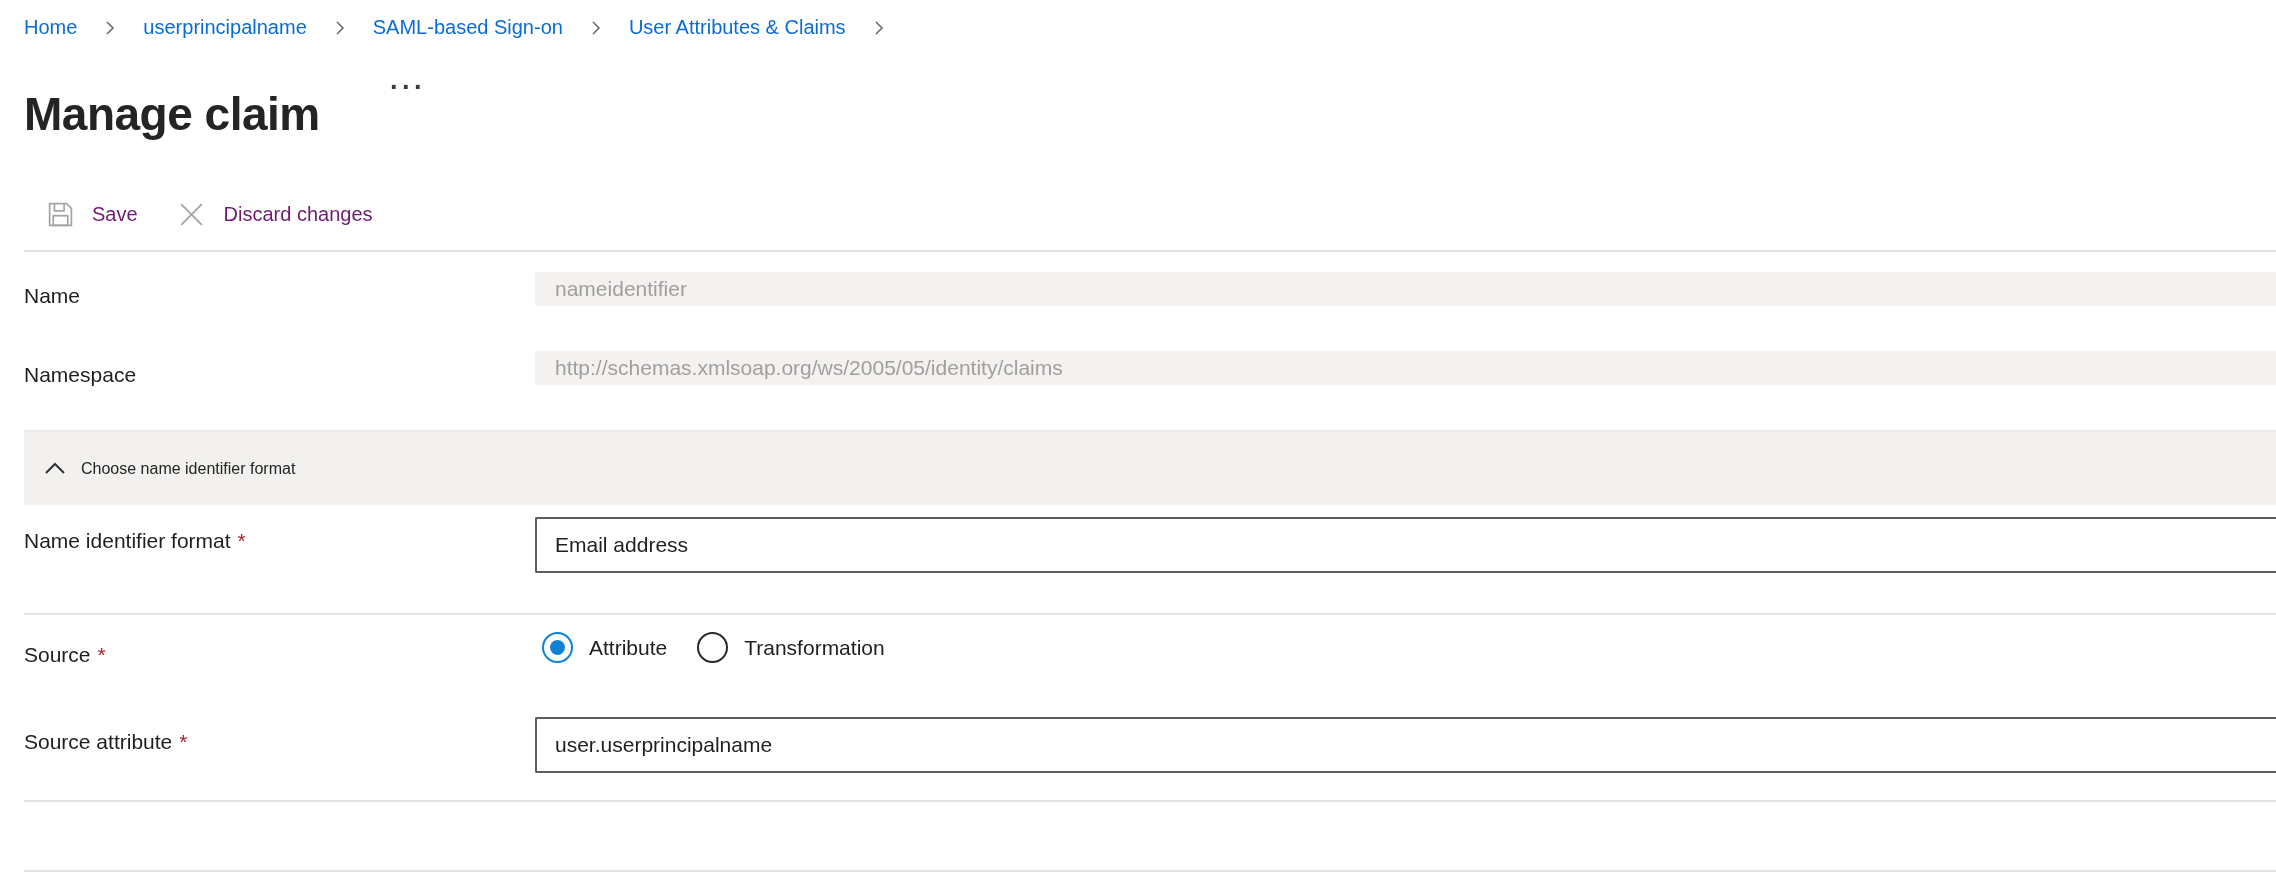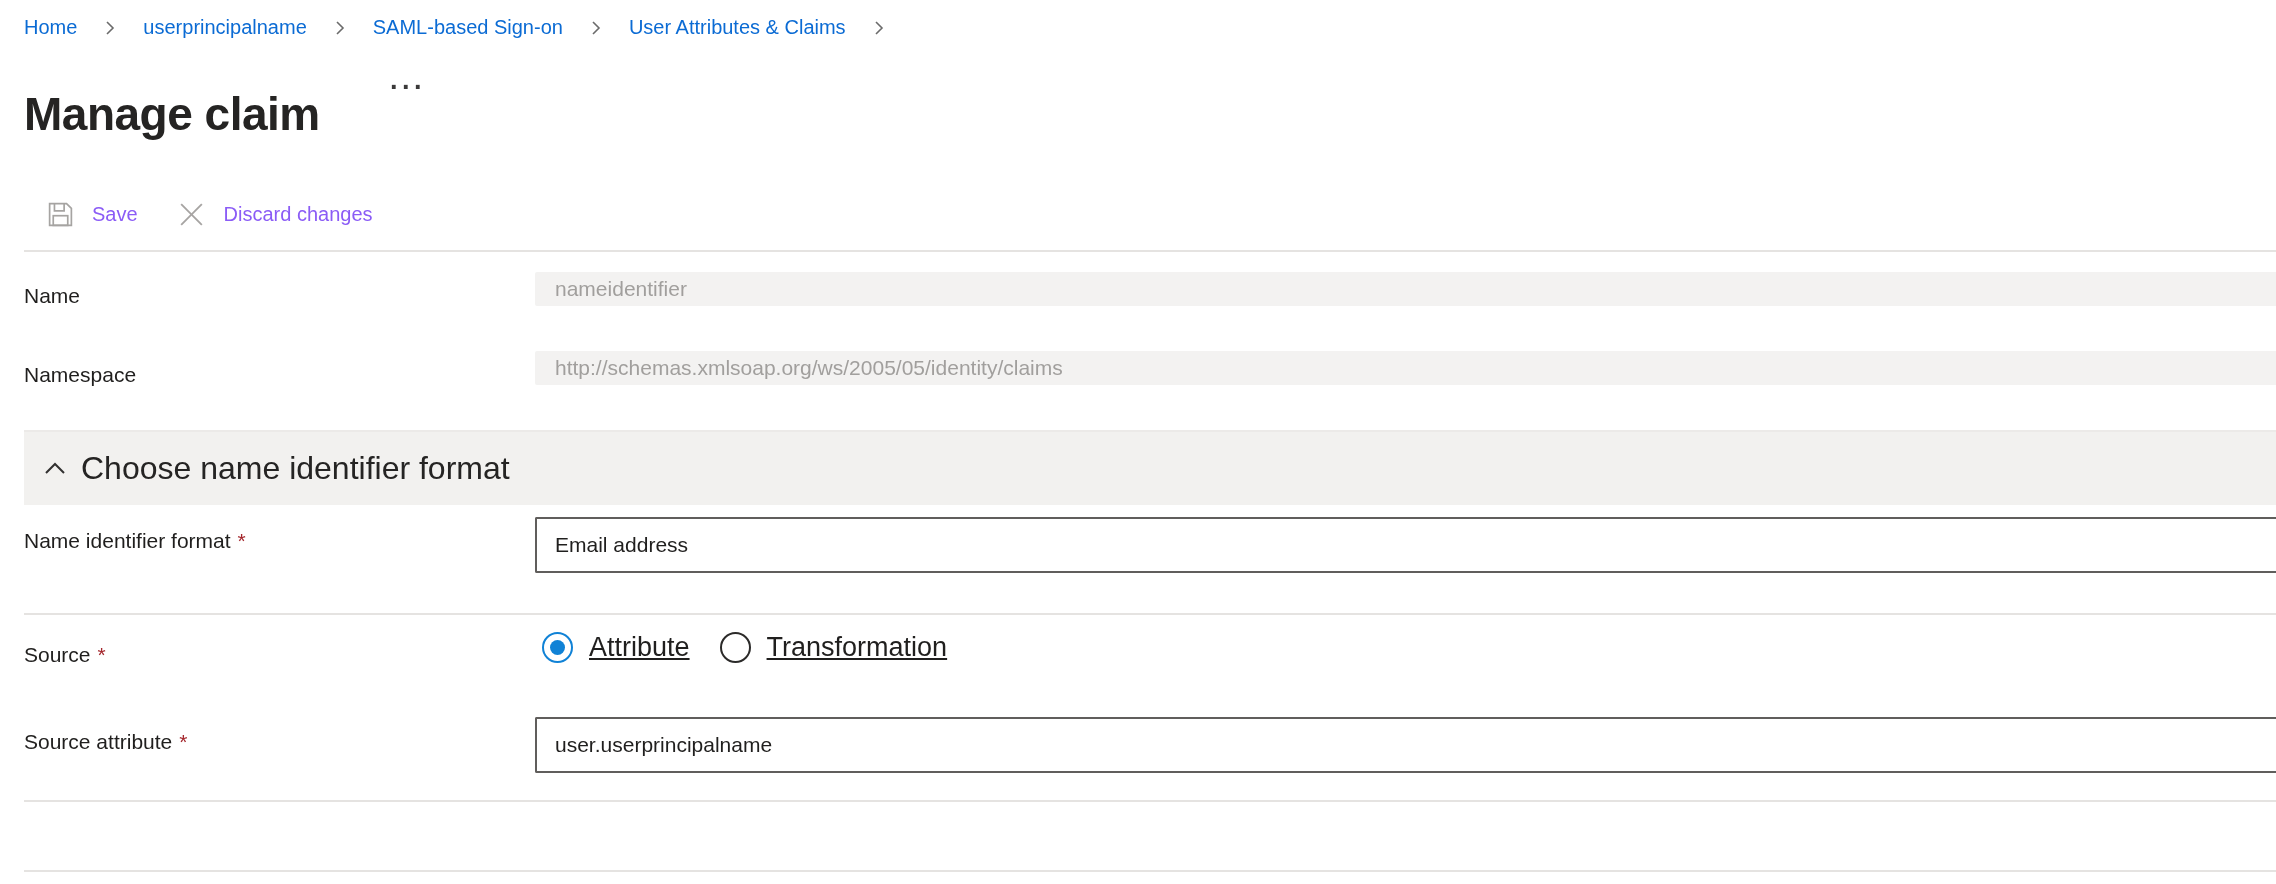--- a/index.html
+++ b/index.html
@@ -12,21 +12,21 @@
   .crumb { color:#0b6bd4; cursor:pointer; text-decoration:none; }
   .crumb-sep { display:flex; align-items:center; }
   .crumb-sep svg { display:block; }
 
   
   .page-title { position:absolute; top:56px; left:24px; font-size:46px; font-weight:700; letter-spacing:-0.5px; color:#252423; line-height:1.2; }
   .more-btn { position:absolute; top:74px; left:390px; font-size:27px; font-weight:700; color:#3b3a39; letter-spacing:3px; cursor:pointer; line-height:1; }
 
   
   .toolbar { position:absolute; top:192px; left:46px; height:44px; display:flex; align-items:center; gap:38px; }
-  .toolbar-btn { display:flex; align-items:center; gap:17px; color:#8b5cf6; font-size:20px; cursor:default; }
+  .toolbar-btn { display:flex; align-items:center; gap:17px; color:#701a75; font-size:20px; cursor:default; }
   .toolbar-btn svg { display:block; }
 
   
   .hr { position:absolute; left:24px; right:0; border-top:2px solid #e5e3e1; height:0; }
   .hr-1 { top:250px; }
   .hr-2 { top:613px; }
   .hr-3 { top:800px; }
   .hr-4 { top:870px; }
 
   
@@ -34,34 +34,34 @@
   .req { color:#a4262c; margin-left:7px; }
 
   
   .field-disabled { position:absolute; left:535px; right:0; height:34px; background:#f3f2f1; border-radius:2px 0 0 2px; display:flex; align-items:center; padding-left:20px; color:#a19f9d; font-size:21px; white-space:nowrap; overflow:hidden; }
 
   
   .section-bar { position:absolute; left:24px; right:0; background:#f2f1ef; display:flex; align-items:center; cursor:pointer; }
   .section-bar.expanded { top:430px; height:75px; border-top:2px solid #eceae8; }
   .section-row { position:absolute; left:24px; right:0; top:800px; height:70px; background:#fff; display:flex; align-items:center; cursor:pointer; }
   .chev { margin-left:19px; display:flex; align-items:center; }
-  .section-title { margin-left:14px; font-size:32px; color:#252423; }
+  .section-title { margin-left:14px; font-size:16px; color:#252423; }
 
   
   .box-field { position:absolute; left:535px; right:0; height:56px; background:#fff; border:2px solid #605e5c; border-right:none; border-radius:2px 0 0 2px; display:flex; align-items:center; padding-left:18px; font-size:21px; color:#201f1e; cursor:pointer; white-space:nowrap; overflow:hidden; }
   .select-nif { top:517px; }
   .combo-source-attr { top:717px; }
 
   
   .radio-row { position:absolute; left:542px; top:632px; display:flex; align-items:center; gap:30px; }
   .radio-opt { display:flex; align-items:center; gap:16px; cursor:pointer; }
   .radio-circle { width:31px; height:31px; border-radius:50%; border:2px solid #2b2a29; background:#fff; display:flex; align-items:center; justify-content:center; flex:0 0 auto; }
   .radio-circle.selected { border-color:#1082d6; }
   .radio-dot { width:15px; height:15px; border-radius:50%; background:#1082d6; }
-  .radio-label { font-size:27px; color:#201f1e;text-decoration:underline; }
+  .radio-label { font-size:21px; color:#201f1e; }
 </style>
 </head>
 <body>
 
 <div class="canvas">
 
   <nav class="breadcrumb">
     <a class="crumb">Home</a>
     <span class="crumb-sep">
       <svg width="16" height="22" viewBox="0 0 16 22">

